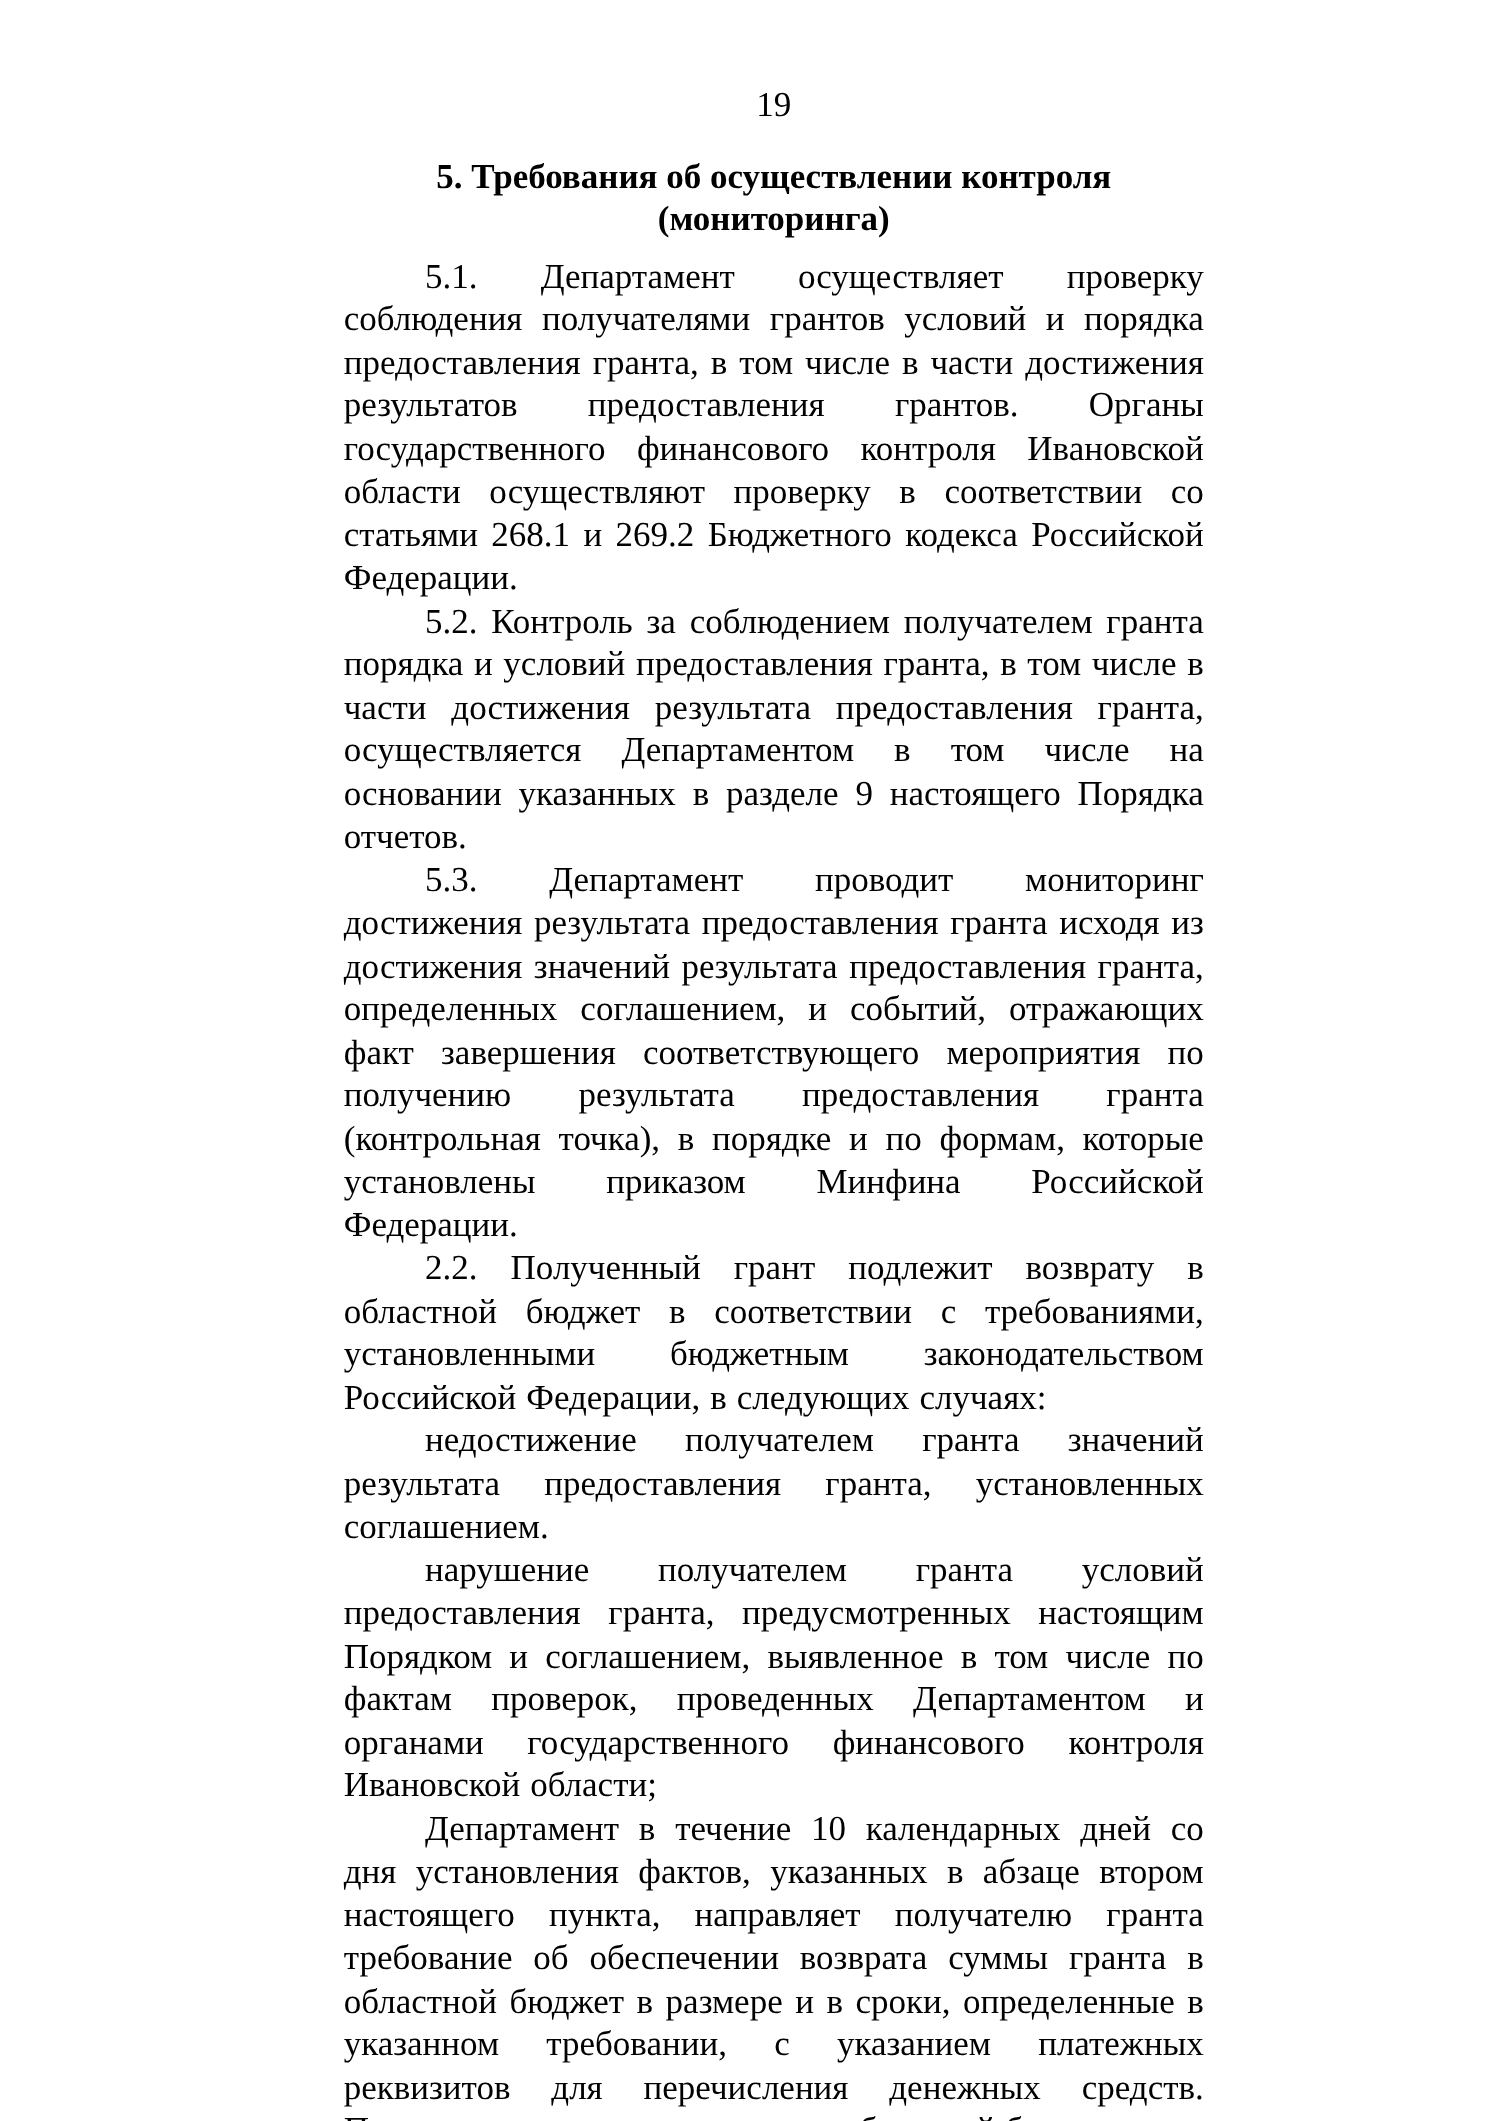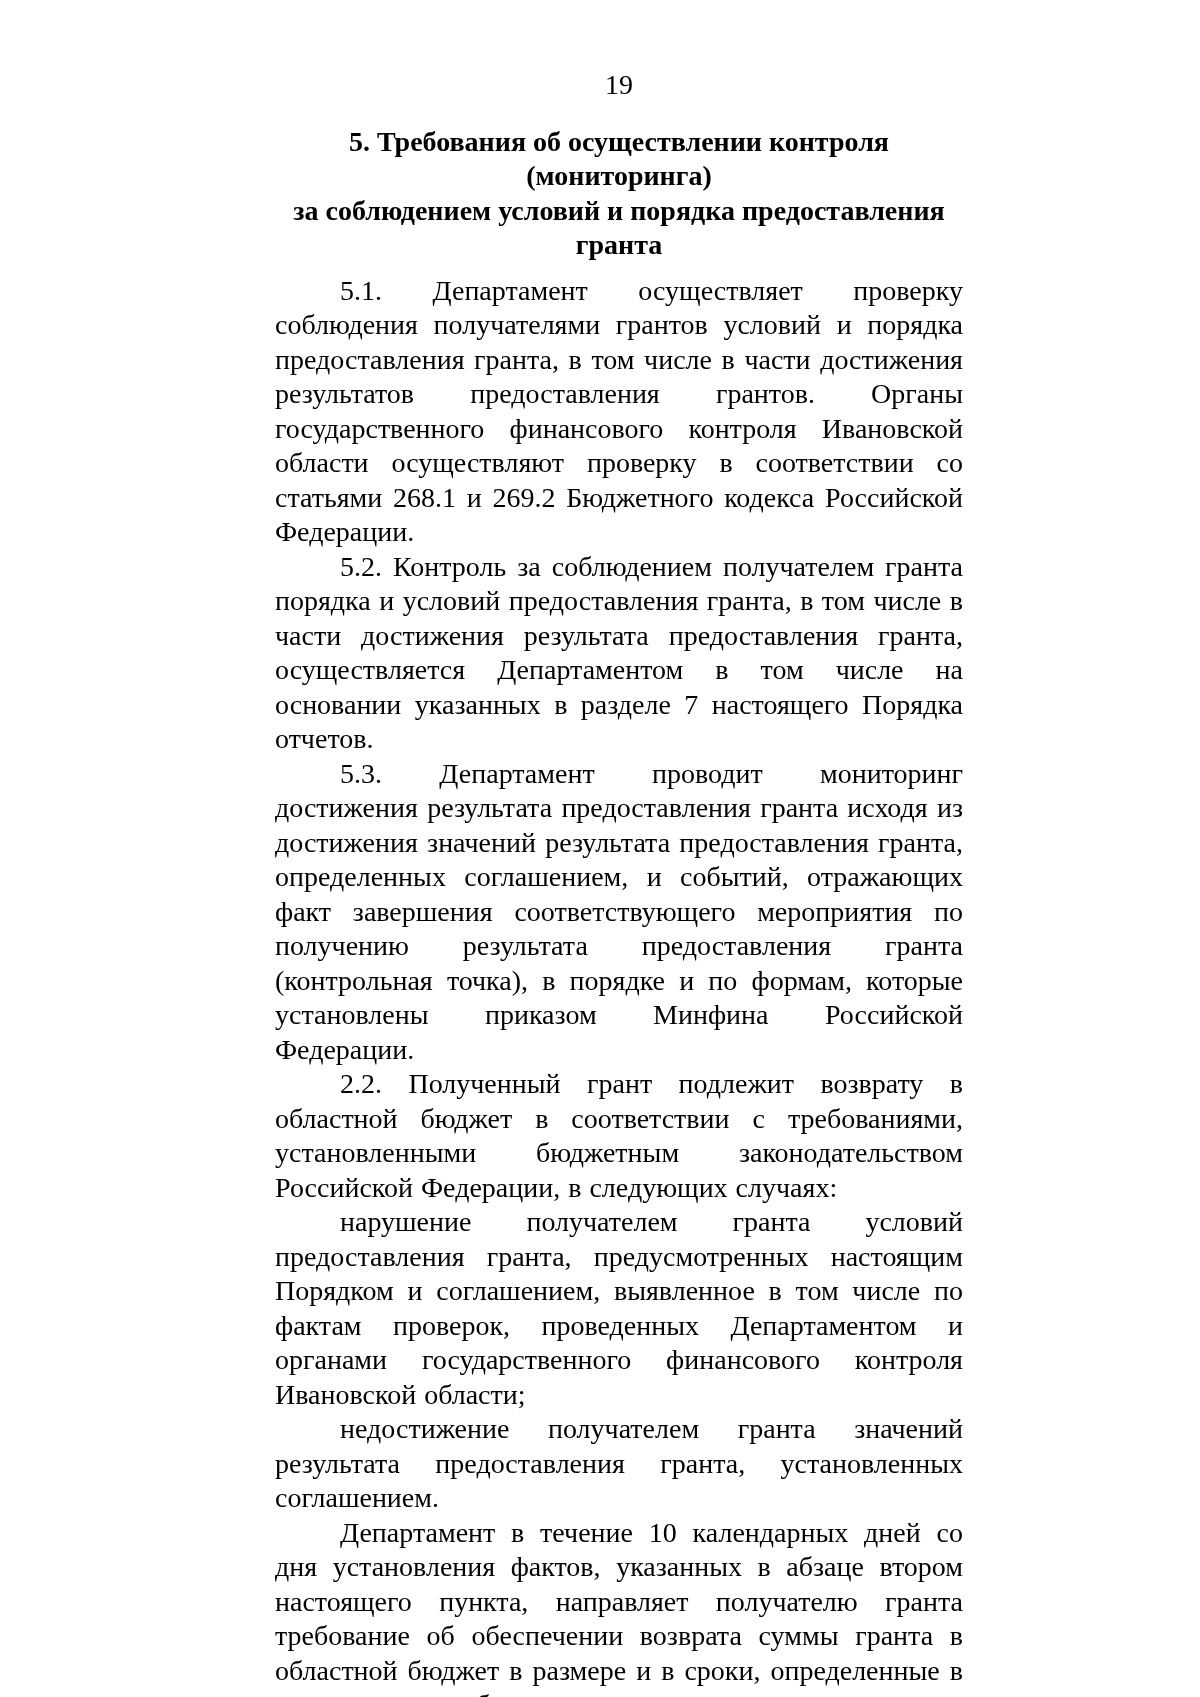--- a/index.html
+++ b/index.html
@@ -45,31 +45,30 @@
 </head>
 <body>
 
 <div class="page">
 
   <div class="page-number">19</div>
 
 
   <h2 class="heading">
     <span class="heading-line">5. Требования об осуществлении контроля (мониторинга)</span>
-    <span class="heading-line">за соблюдением условий и порядка предоставления гранта</span>
   </h2>
 
   <p class="para">5.1. Департамент осуществляет проверку соблюдения получателями грантов условий и порядка предоставления гранта, в том числе в части достижения результатов предоставления грантов. Органы государственного финансового контроля Ивановской области осуществляют проверку в соответствии со статьями 268.1 и 269.2 Бюджетного кодекса Российской Федерации.</p>
 
 
-  <p class="para">5.2. Контроль за соблюдением получателем гранта порядка и условий предоставления гранта, в том числе в части достижения результата предоставления гранта, осуществляется Департаментом в том числе на основании указанных в разделе 7 настоящего Порядка отчетов.</p>
+  <p class="para">5.2. Контроль за соблюдением получателем гранта порядка и условий предоставления гранта, в том числе в части достижения результата предоставления гранта, осуществляется Департаментом в том числе на основании указанных в разделе 9 настоящего Порядка отчетов.</p>
 
   <p class="para">5.3. Департамент проводит мониторинг достижения результата предоставления гранта исходя из достижения значений результата предоставления гранта, определенных соглашением, и событий, отражающих факт завершения соответствующего мероприятия по получению результата предоставления гранта (контрольная точка), в порядке и по формам, которые установлены приказом Минфина Российской Федерации.</p>
 
   <p class="para">2.2. Полученный грант подлежит возврату в областной бюджет в соответствии с требованиями, установленными бюджетным законодательством Российской Федерации, в следующих случаях:</p>
 
+  <p class="para">недостижение получателем гранта значений результата предоставления гранта, установленных соглашением.</p>
+
   <p class="para">нарушение получателем гранта условий предоставления гранта, предусмотренных настоящим Порядком и соглашением, выявленное в том числе по фактам проверок, проведенных Департаментом и органами государственного финансового контроля Ивановской области;</p>
-
-  <p class="para">недостижение получателем гранта значений результата предоставления гранта, установленных соглашением.</p>
 
   <p class="para">Департамент в течение 10 календарных дней со дня установления фактов, указанных в абзаце втором настоящего пункта, направляет получателю гранта требование об обеспечении возврата суммы гранта в областной бюджет в размере и в сроки, определенные в указанном требовании, с указанием платежных реквизитов для перечисления денежных средств. Получатель гранта возвращает в областной бюджет</p>
 
 </div>
 
 </body></html>

